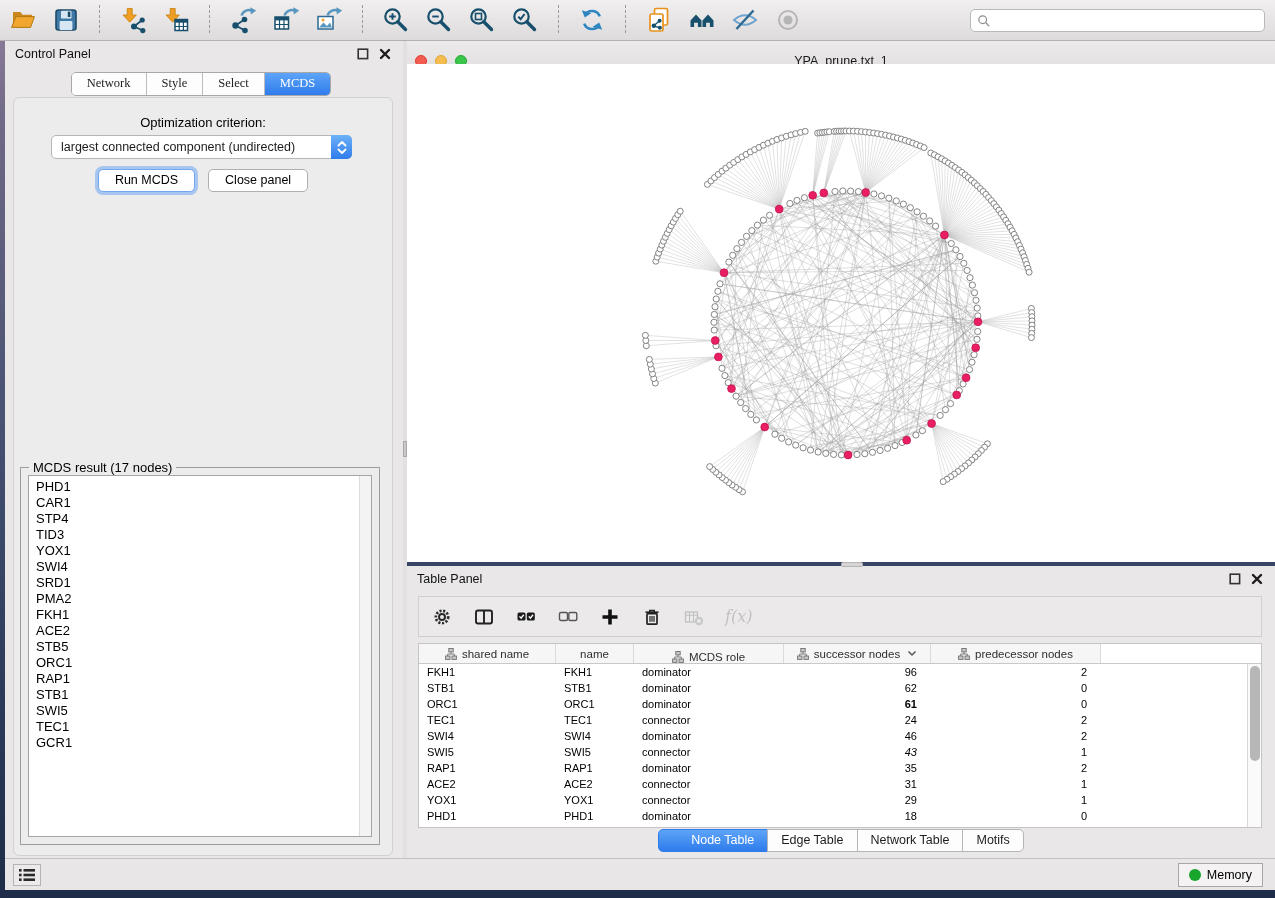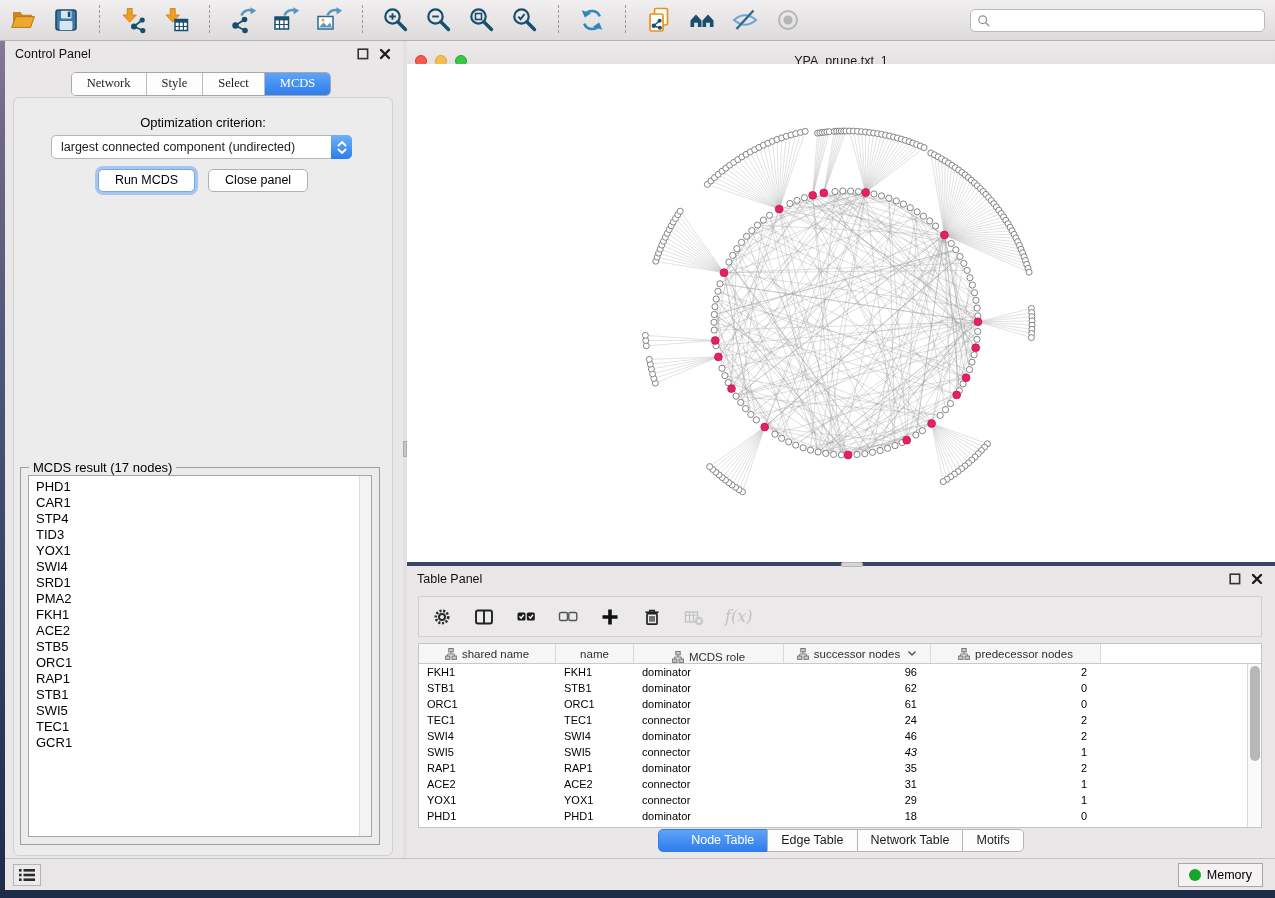--- a/index.html
+++ b/index.html
@@ -726,21 +726,21 @@
             <div class="td l" style="width: 137px; flex: 0 0 137px;">STB1</div>
             <div class="td l" style="width: 78px; flex: 0 0 78px;">STB1</div>
             <div class="td l" style="width: 150px; flex: 0 0 150px;">dominator</div>
             <div class="td r" style="width: 147px; flex: 0 0 147px;">62</div>
             <div class="td r" style="width: 170px; flex: 0 0 170px;">0</div>
           </div>
           <div class="tr">
             <div class="td l" style="width: 137px; flex: 0 0 137px;">ORC1</div>
             <div class="td l" style="width: 78px; flex: 0 0 78px;">ORC1</div>
             <div class="td l" style="width: 150px; flex: 0 0 150px;">dominator</div>
-            <div class="td r" style="width: 147px; flex: 0 0 147px;">61</div>
+            <div class="td r" style="width: 147px; flex: 0 0 147px; font-weight: bold;">61</div>
             <div class="td r" style="width: 170px; flex: 0 0 170px;">0</div>
           </div>
           <div class="tr">
             <div class="td l" style="width: 137px; flex: 0 0 137px;">TEC1</div>
             <div class="td l" style="width: 78px; flex: 0 0 78px;">TEC1</div>
             <div class="td l" style="width: 150px; flex: 0 0 150px;">connector</div>
             <div class="td r" style="width: 147px; flex: 0 0 147px;">24</div>
             <div class="td r" style="width: 170px; flex: 0 0 170px;">2</div>
           </div>
           <div class="tr">

